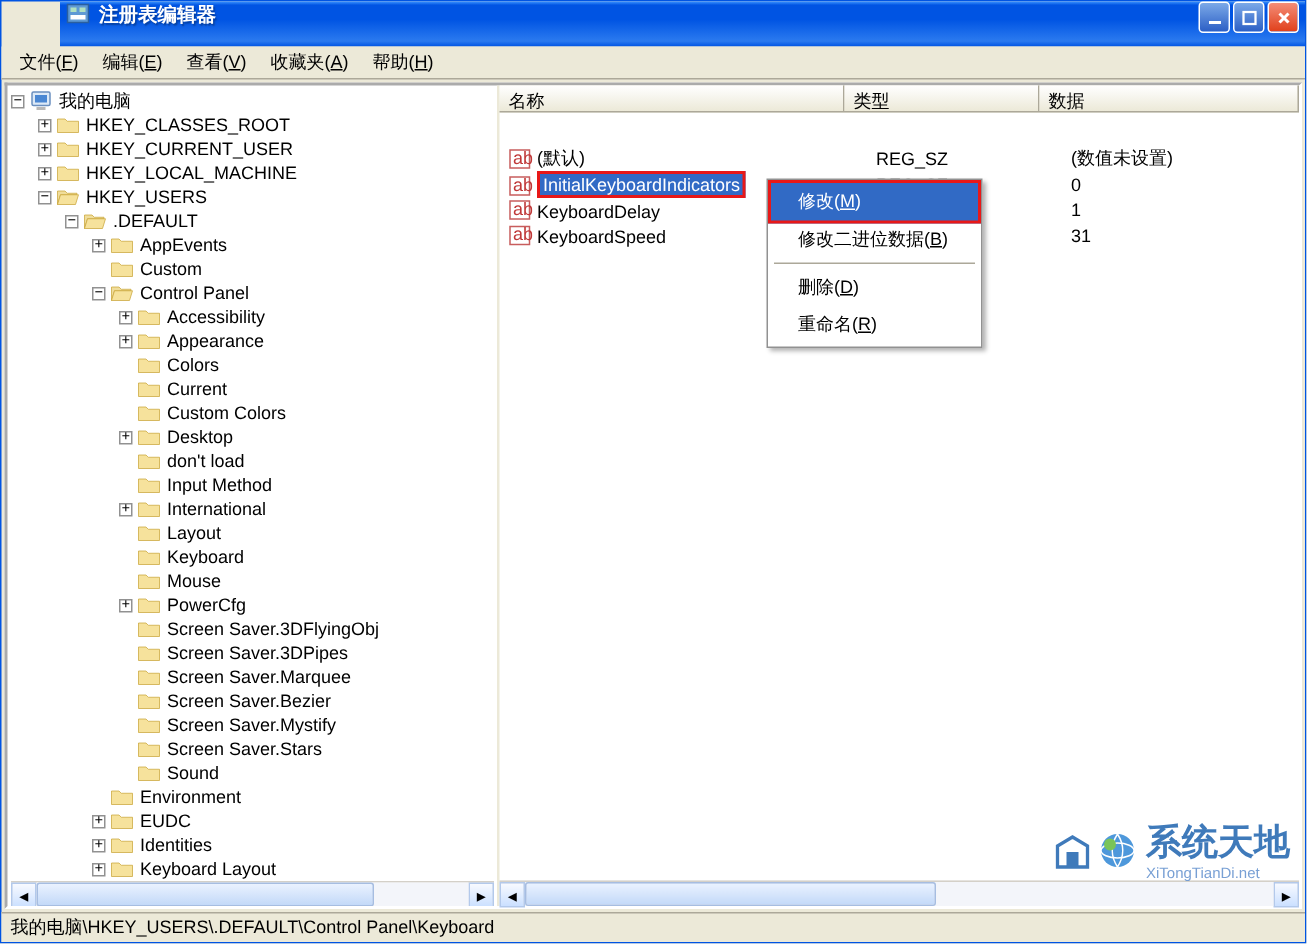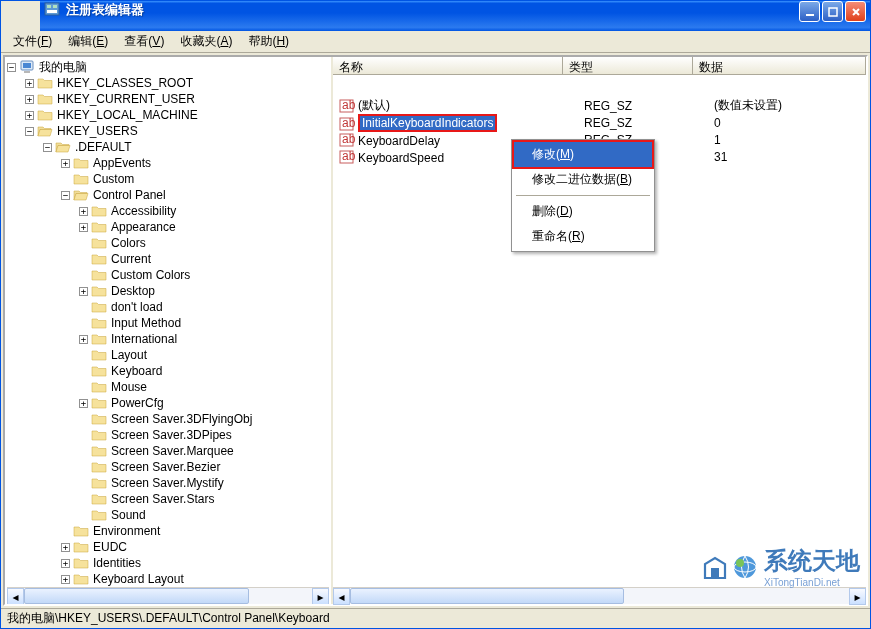--- a/index.html
+++ b/index.html
@@ -40,21 +40,21 @@
 .list-body { flex: 1; overflow: auto; position: relative; }
 .list-row { display: flex; align-items: center; height: 17px; cursor: pointer; }
 .list-row .cell { padding: 0 6px; display: flex; align-items: flex-end; gap: 3px; overflow: hidden; }
 .list-row .cell-name { width: 230px; }
 .list-row .cell-type { width: 130px; margin-left: 15px; }
 .list-row .cell-data { flex: 1; }
 .list-row.selected .val-label { background: #316ac5; color: white; }
 .val-icon { width: 16px; height: 16px; display: inline-flex; align-items: center; justify-content: center; }
 .highlight-box { border: 2px solid #e81818; }
 
-.context-menu { position: absolute; background: #fff; border: 1px solid #919191; box-shadow: 2px 2px 3px rgba(0,0,0,0.3); padding: 2px; z-index: 100; min-width: 130px; margin-top: 20px; }
+.context-menu { position: absolute; background: #fff; border: 1px solid #919191; box-shadow: 2px 2px 3px rgba(0,0,0,0.3); padding: 2px; z-index: 100; min-width: 130px; }
 .context-menu .ctx-item { padding: 4px 20px 4px 18px; cursor: pointer; white-space: nowrap; }
 .context-menu .ctx-item.highlighted { background: #316ac5; color: white; border: 2px solid #e81818; margin: -2px; padding: 4px 20px 4px 18px; position: relative; z-index: 2; }
 .context-menu .ctx-sep { height: 1px; background: #aca899; margin: 3px 2px; }
 
 .statusbar { height: 20px; border-top: 1px solid #aca899; background: #ece9d8; padding: 2px 6px; display: flex; align-items: center; font-family: "SimSun", monospace; }
 
 .watermark { position: absolute; bottom: 16px; right: 6px; display: flex; align-items: center; gap: 6px; opacity: 0.92; pointer-events: none;}
 .watermark .wm-logo { display: flex; gap: 1px; }
 .watermark .wm-text-cn { font-size: 24px; font-weight: bold; color: #2f6fb5; font-family: "SimHei","SimSun"; }
 .watermark .wm-text-en { font-size: 10px; color: #6d98d1; }

